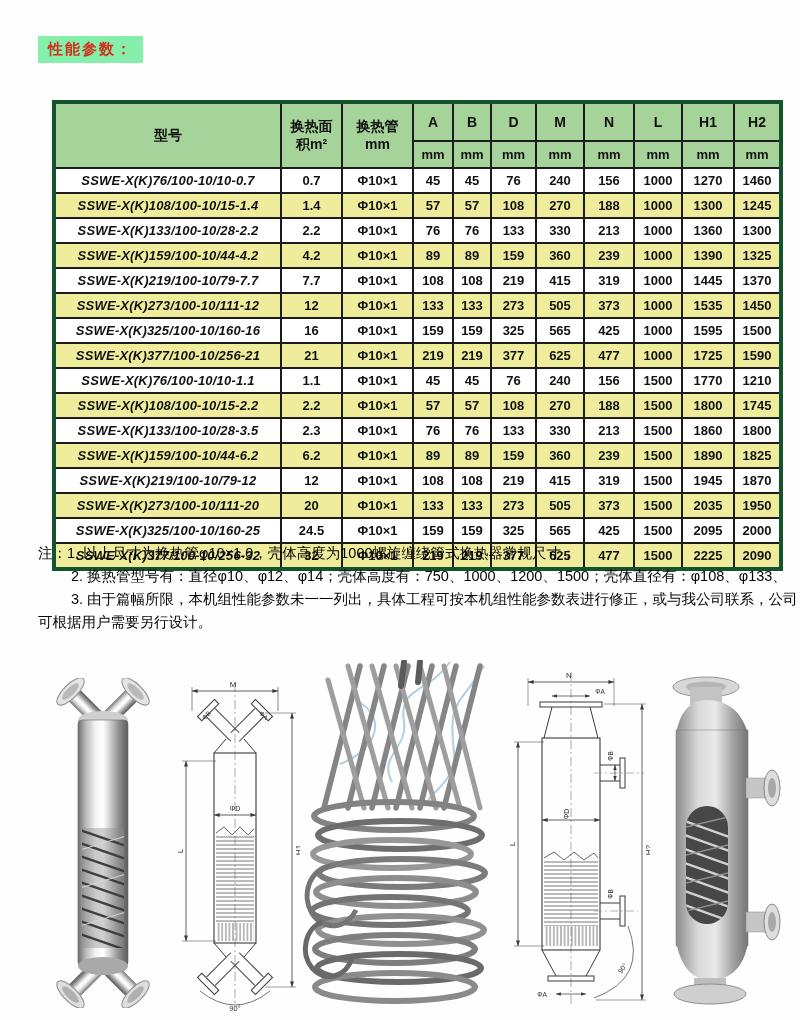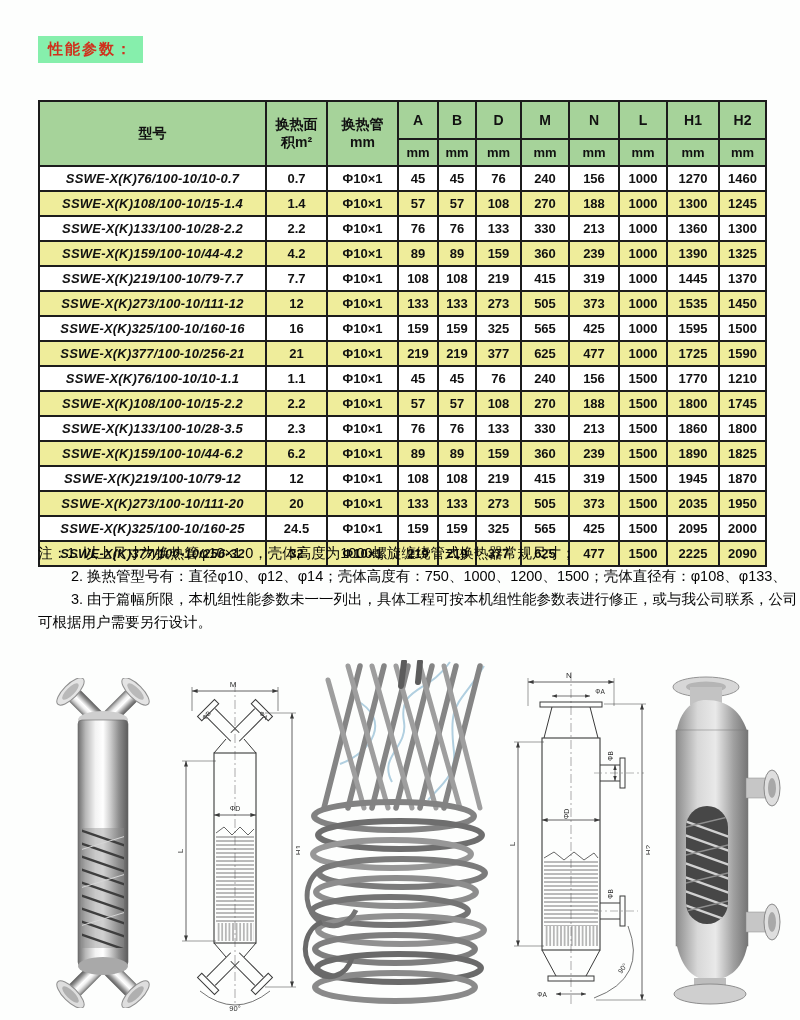--- a/index.html
+++ b/index.html
@@ -7,23 +7,23 @@
     position:relative;width:800px;height:1020px;background:#fdfefd;
     font-family:"Liberation Sans","DejaVu Sans",sans-serif;overflow:hidden;color:#111;
   }
   
   .title-chip{
     position:absolute;left:38px;top:27px;background:#86efac;color:#d0301c;
     font-size:15px;font-weight:bold;padding:4px 10px;letter-spacing:2px;margin-top:9px;
   }
   
   table.spec{
-    position:absolute;left:38px;top:100px;width:727px;
+    position:absolute;left:52px;top:100px;width:727px;
     border-collapse:collapse;table-layout:fixed;
-    border:2px solid #14532d;
+    border:4px solid #14532d;
   }
   table.spec th,table.spec td{
     border:2px solid #1c1c1c;text-align:center;vertical-align:middle;
     padding:0;overflow:hidden;white-space:nowrap;
   }
   table.spec thead th{background:#a6d39a;font-size:14px;font-weight:bold;}
   table.spec thead tr.hrow1 th{height:36px;}
   table.spec thead tr.hrow2 th{height:25px;font-size:13px;}
   table.spec thead th.twoLine{line-height:1.25;margin-left:32px;}
   table.spec tbody td{height:23px;font-size:13px;font-weight:bold;background:#ffffff;}

